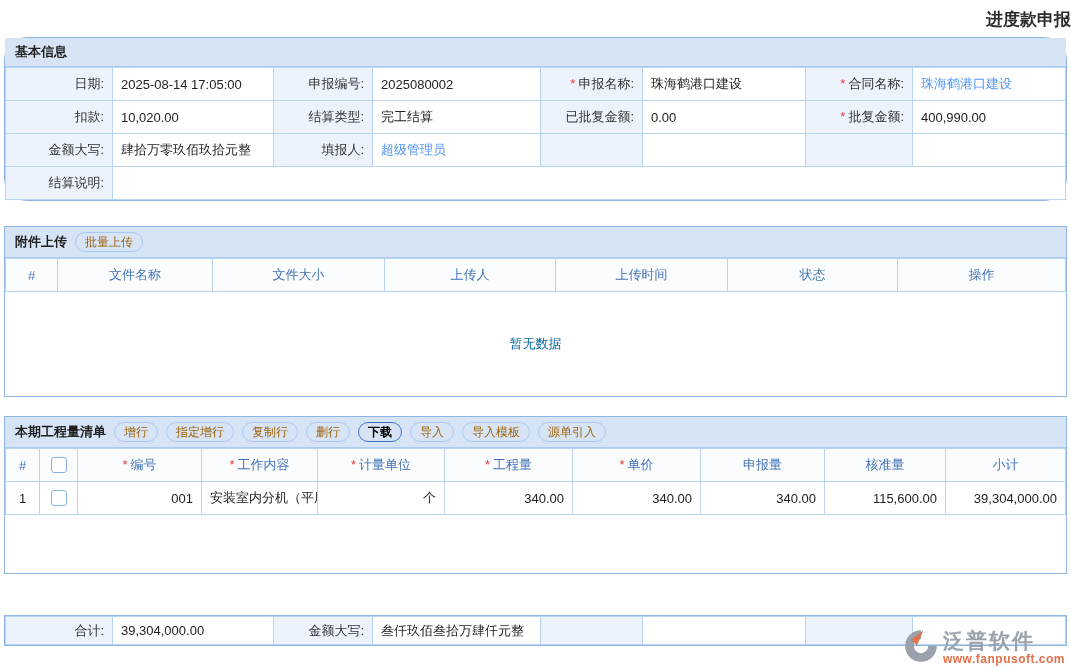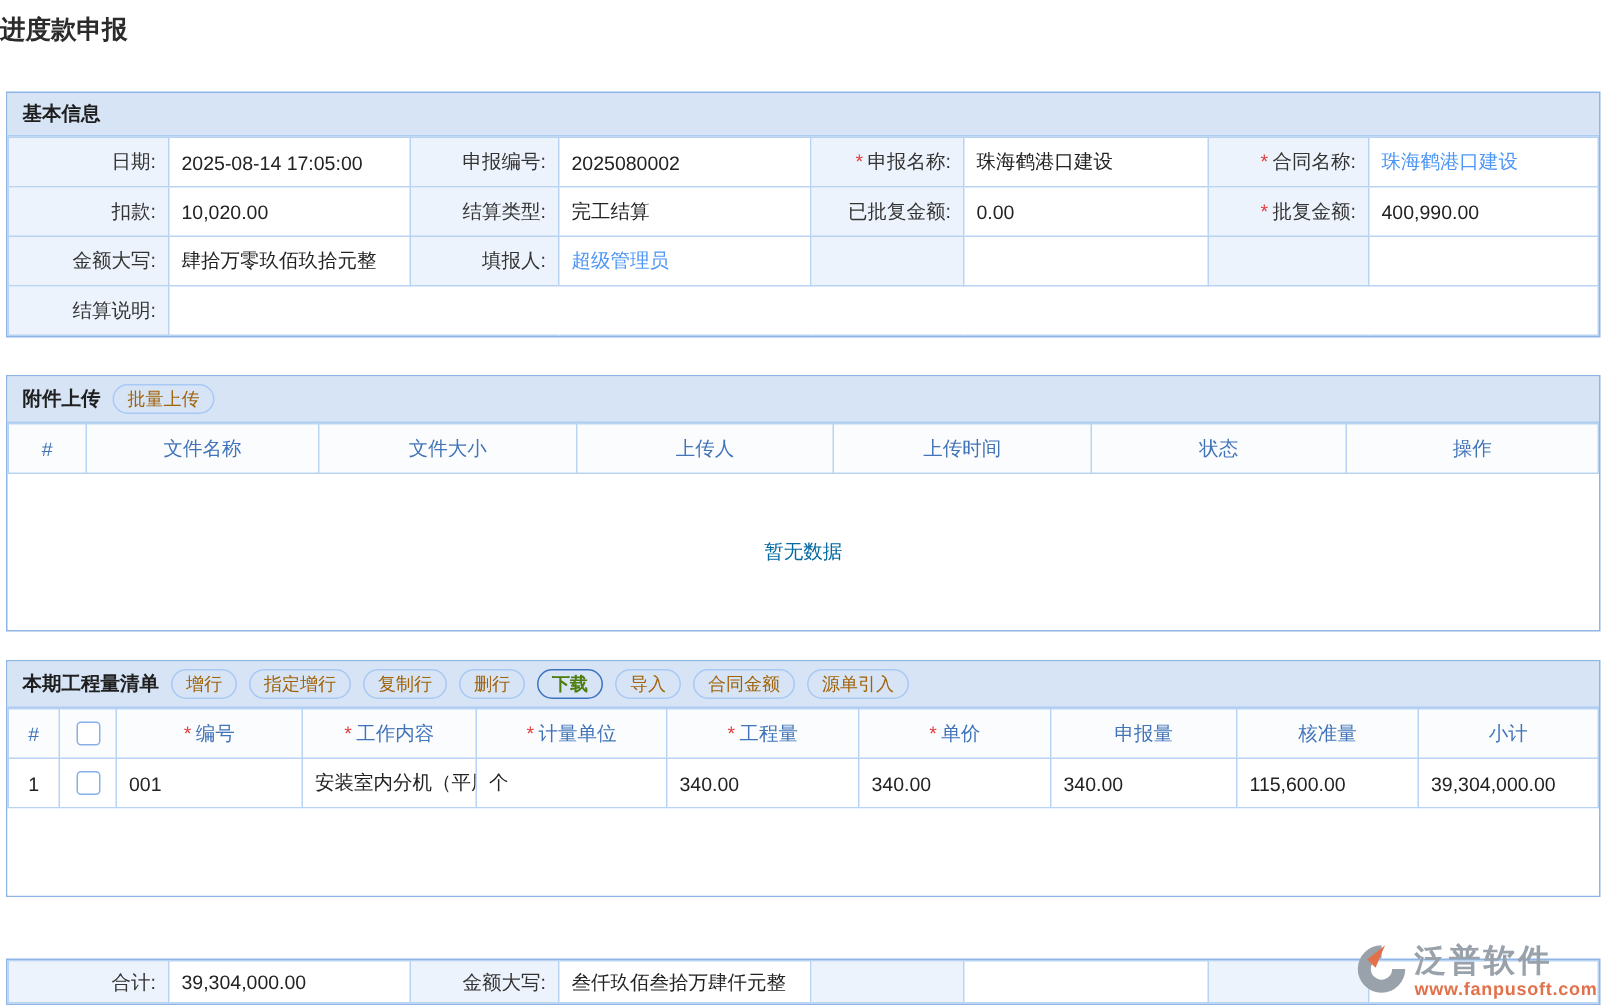--- a/index.html
+++ b/index.html
@@ -3,59 +3,59 @@
 <meta charset="utf-8">
 <style>
   html,body{margin:0;padding:0;}
   body{
     width:1071px;height:671px;position:relative;overflow:hidden;
     background:#ffffff;
     font-family:"Liberation Sans","DejaVu Sans",sans-serif;
     font-size:13px;color:#222;
   }
   .page-title{
-    margin:0;padding:8px 0 2px;text-align:left;
+    margin:0;padding:8px 0 2px;text-align:right;
     font-size:17px;font-weight:bold;color:#2b2b2b;
   }
   .panel{margin:0 4px;border:1px solid #8FB5E6;background:#fff;}
-  .panel-basic{margin-top:28px;}
+  .panel-basic{margin-top:4px;border-radius:23px;}
   .panel-attach{margin-top:25px;}
   .panel-boq{margin-top:19px;}
   .panel-bar{
     background:#D6E4F6;padding:5px 10px;display:flex;align-items:center;gap:8px;
     border-bottom:1px solid #AECBF0;
   }
   .panel-title{font-weight:bold;font-size:13px;color:#1f1f1f;white-space:nowrap;}
   table.grid{border-collapse:collapse;table-layout:fixed;width:100%;}
   table.grid td,table.grid th{
     border:1px solid #B9D3F2;height:32px;padding:0 8px;
     overflow:hidden;white-space:nowrap;font-weight:normal;
   }
   table.grid td.lbl{background:#EDF3FC;text-align:right;color:#333;}
   table.grid td.val{background:#ffffff;text-align:left;color:#222;}
   .req{color:#E23C3C;font-style:normal;margin-right:3px;}
   a.link{color:#4E96F5;text-decoration:none;cursor:pointer;}
   
   table.grid th{background:#FBFCFE;color:#4173B8;text-align:center;}
-  table.grid td.cell{background:#fff;text-align:left;}
+  table.grid td.cell{background:#fff;text-align:right;}
   table.grid td.idx, table.grid th.idx{text-align:center;padding:0 2px;}
   table.grid td.cbx, table.grid th.cbx{text-align:center;padding:0 2px;}
   .cb{
     display:inline-block;width:14px;height:14px;border:1px solid #88B0E8;
     border-radius:3px;background:#fff;vertical-align:middle;cursor:pointer;
   }
   .empty-area{height:104px;display:flex;align-items:center;justify-content:center;}
   .empty-text{color:#0369a1;font-size:13px;}
   .boq-filler{height:58px;background:#fff;}
   .btn{
     display:inline-block;border:1px solid #A9C9F5;color:#a16207;
     border-radius:10px;padding:1px 9px;font-size:12px;line-height:16px;
     background:transparent;cursor:pointer;white-space:nowrap;
   }
-  .btn-active{border-color:#3E72C0;color:#4d7c0f;font-weight:bold;}
+  .btn-active{border-color:#3E72C0;color:#000000;font-weight:bold;}
   .summary{margin-top:41px;}
   .summary table.grid td{height:27px;}
   .logo{
     position:absolute;right:6px;bottom:3px;display:flex;align-items:center;
     gap:3px;z-index:5;
   }
   .logo-text{display:flex;flex-direction:column;align-items:flex-start;line-height:1;}
   .logo-name{font-size:21px;font-weight:bold;color:#99A1AA;letter-spacing:2px;}
   .logo-url{font-size:12px;font-weight:bold;color:#E2704A;margin-top:2px;letter-spacing:0.5px;}
 </style>
@@ -152,21 +152,21 @@
 
 <section class="panel panel-boq">
   <div class="panel-bar">
     <span class="panel-title">本期工程量清单</span>
     <button class="btn">增行</button>
     <button class="btn">指定增行</button>
     <button class="btn">复制行</button>
     <button class="btn">删行</button>
     <button class="btn btn-active">下载</button>
     <button class="btn">导入</button>
-    <button class="btn">合同金额</button>
+    <button class="btn">导入模板</button>
     <button class="btn">源单引入</button>
   </div>
   <table class="grid">
     <colgroup>
         <col style="width:34px">
         <col style="width:38px">
         <col style="width:124px">
         <col style="width:116px">
         <col style="width:127px">
         <col style="width:128px">

